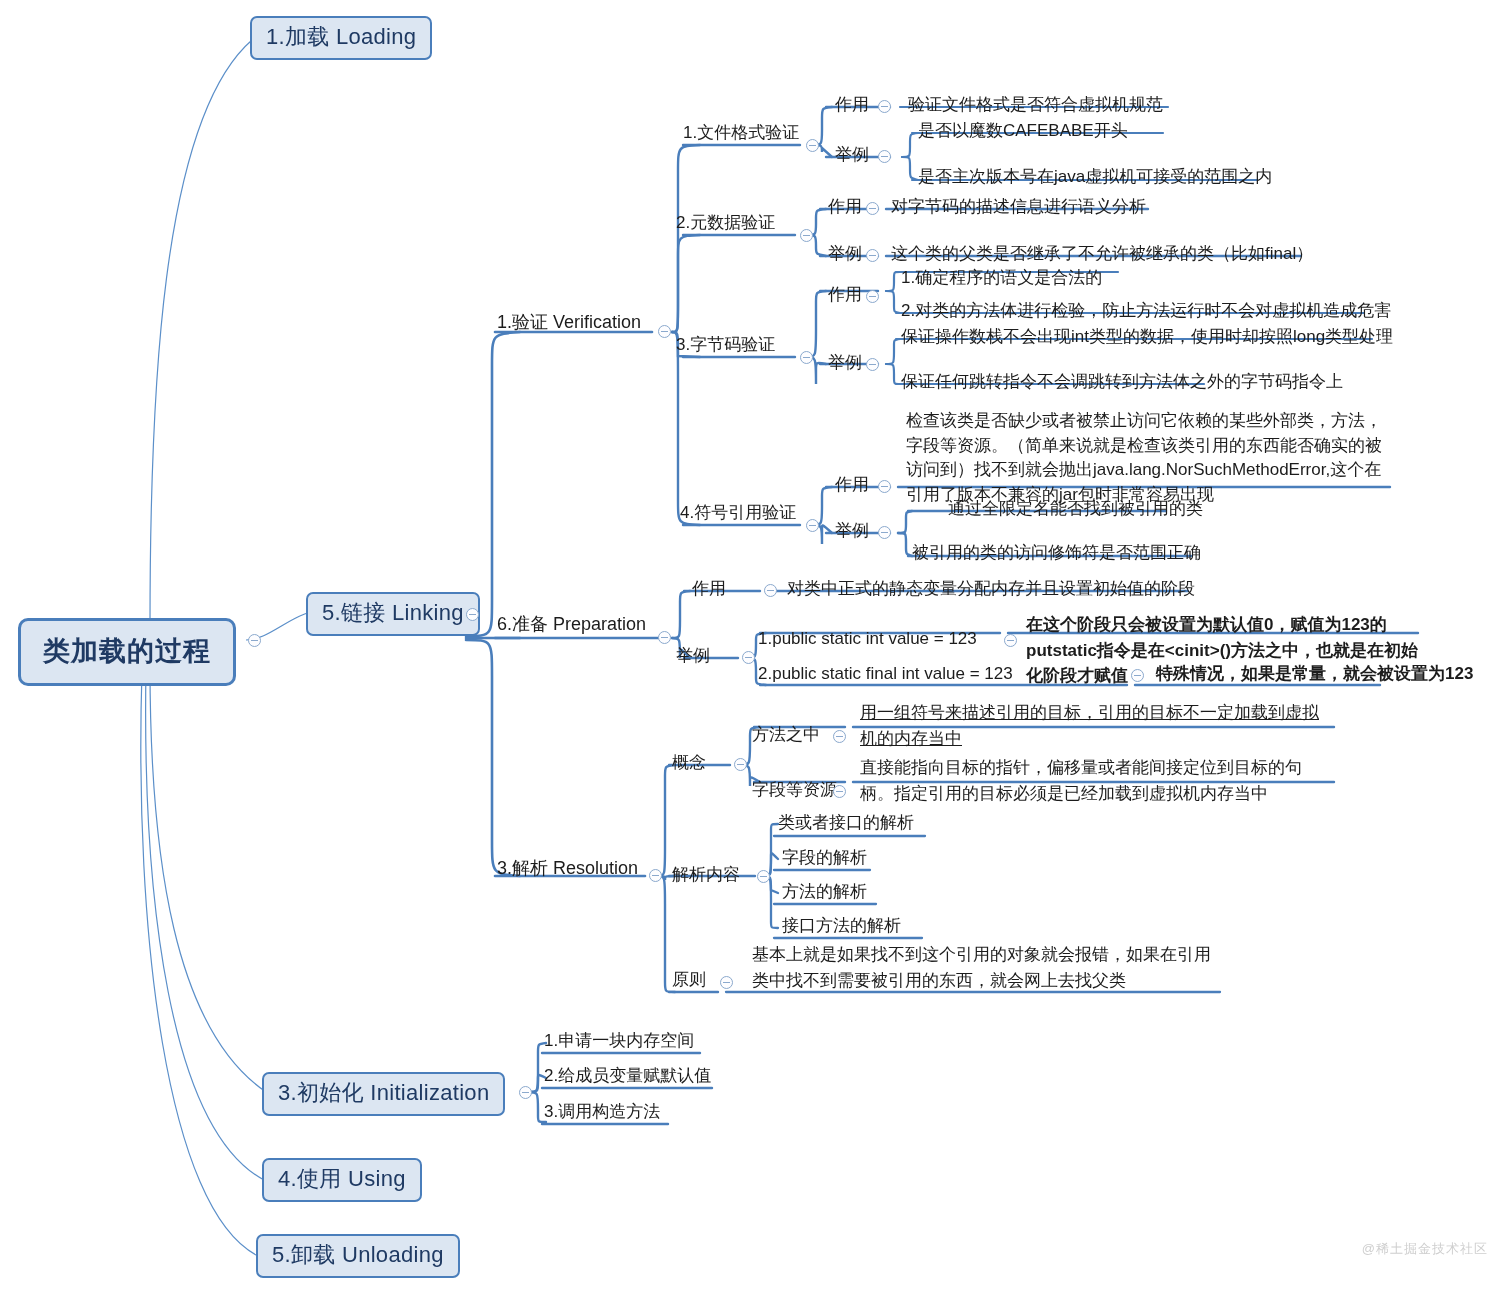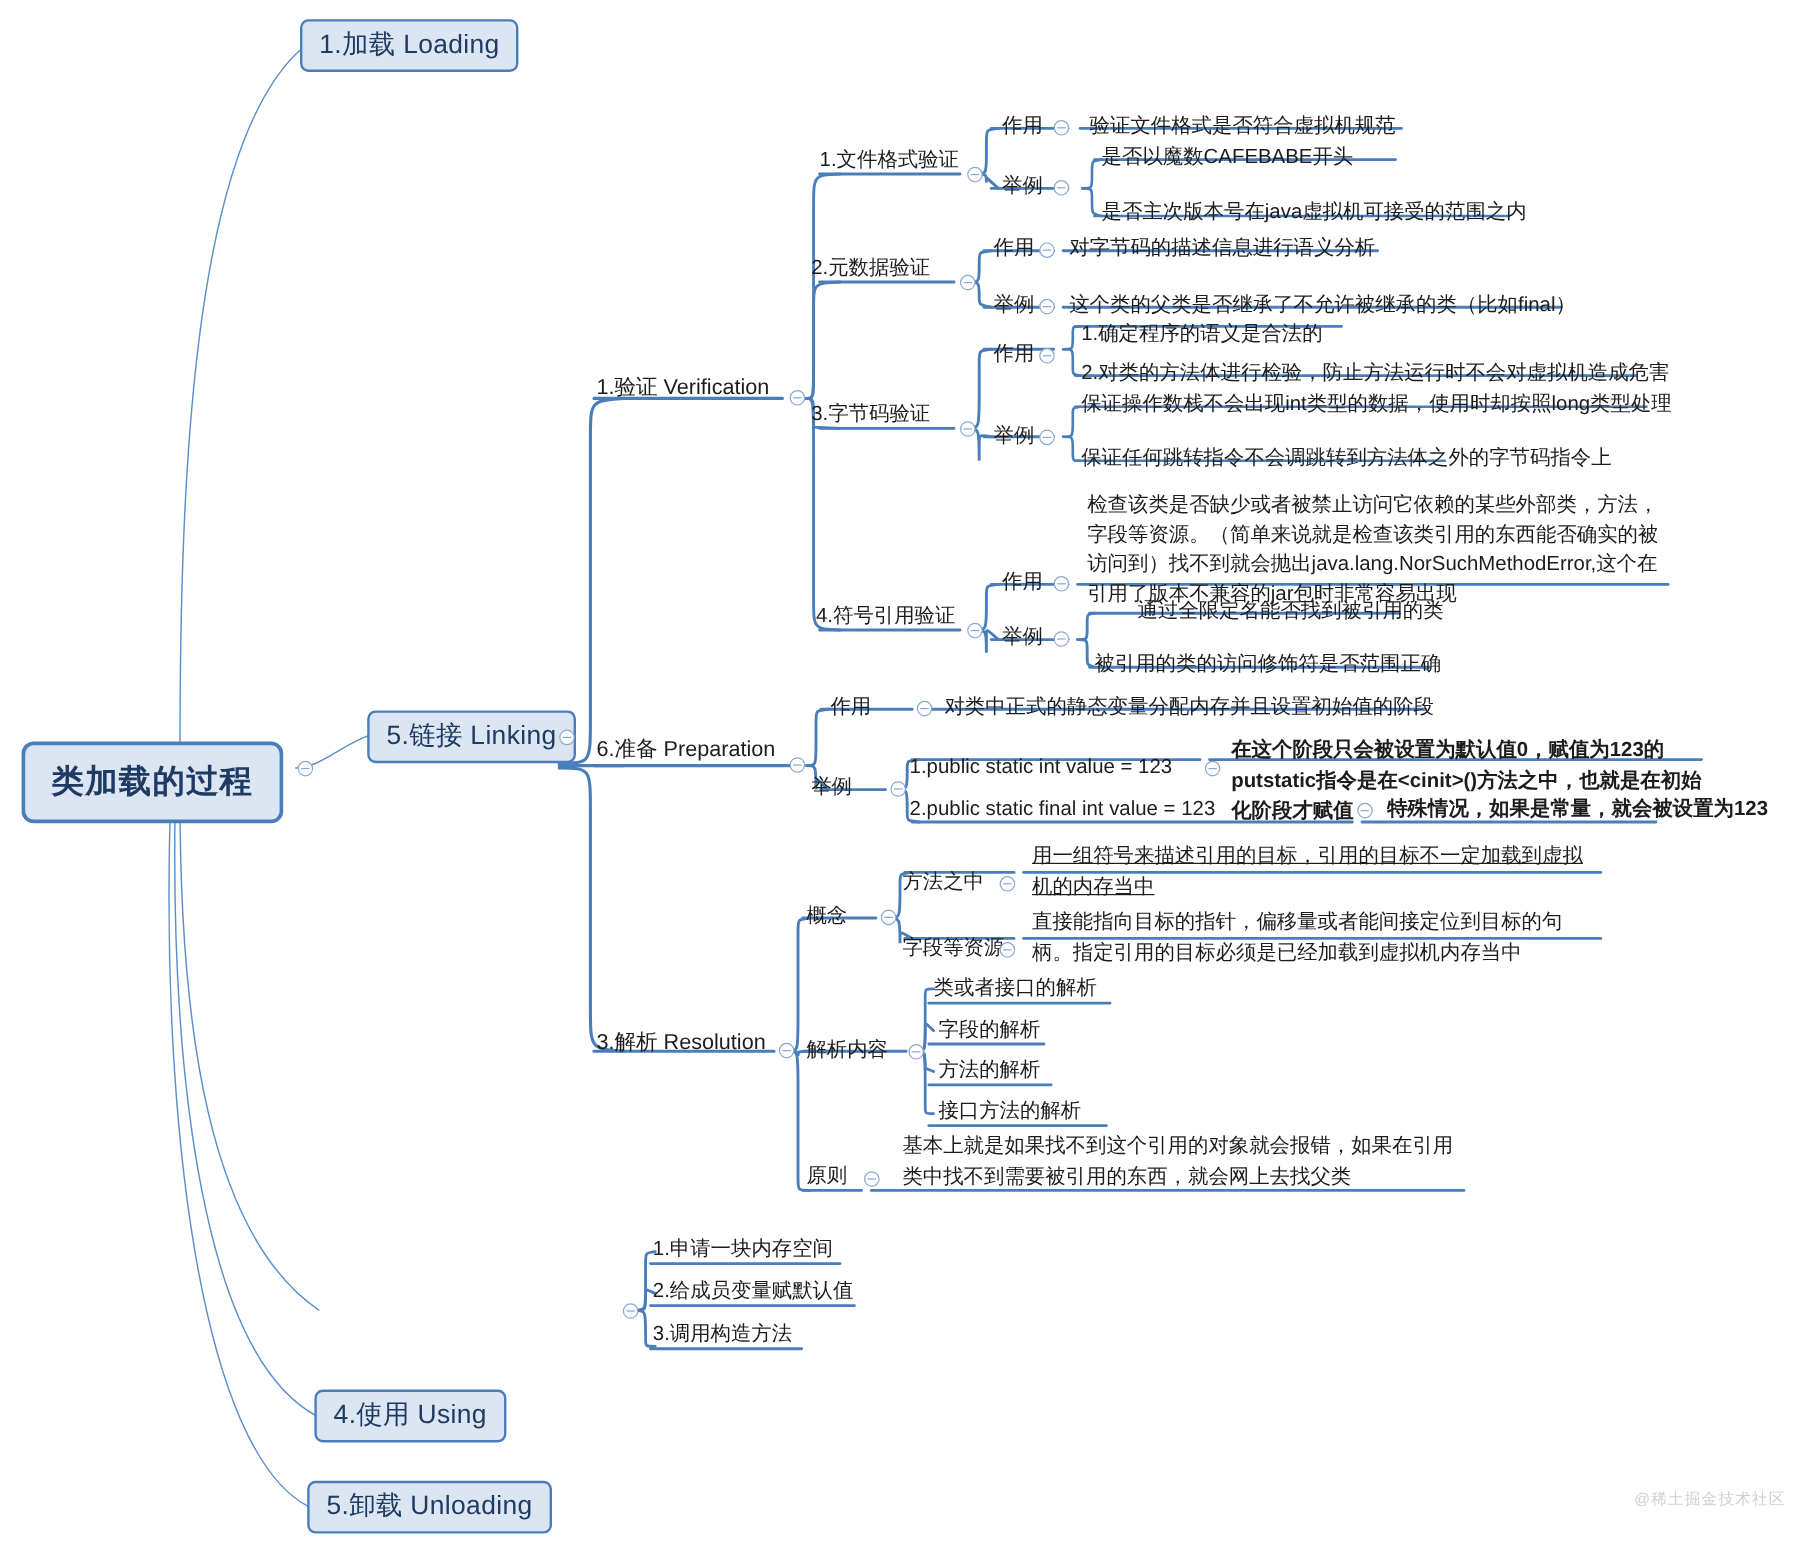--- a/index.html
+++ b/index.html
@@ -240,20 +240,23 @@
 
   <div class="boxnode" style="left:250px; top:16px;">
     <span>1.加载 Loading</span>
   </div>
 
   <div class="boxnode" style="left:306px; top:592px;">
     <span>5.链接 Linking</span>
   </div>
   <div class="toggle" style="left:466px; top:608px;"></div>
 
+  <div class="boxnode" style="left:262px; top:1072px;">
+    <span>3.初始化 Initialization</span>
+  </div>
   <div class="toggle" style="left:519px; top:1086px;"></div>
 
   <div class="boxnode" style="left:262px; top:1158px;">
     <span>4.使用 Using</span>
   </div>
 
   <div class="boxnode" style="left:256px; top:1234px;">
     <span>5.卸载 Unloading</span>
   </div>
 

